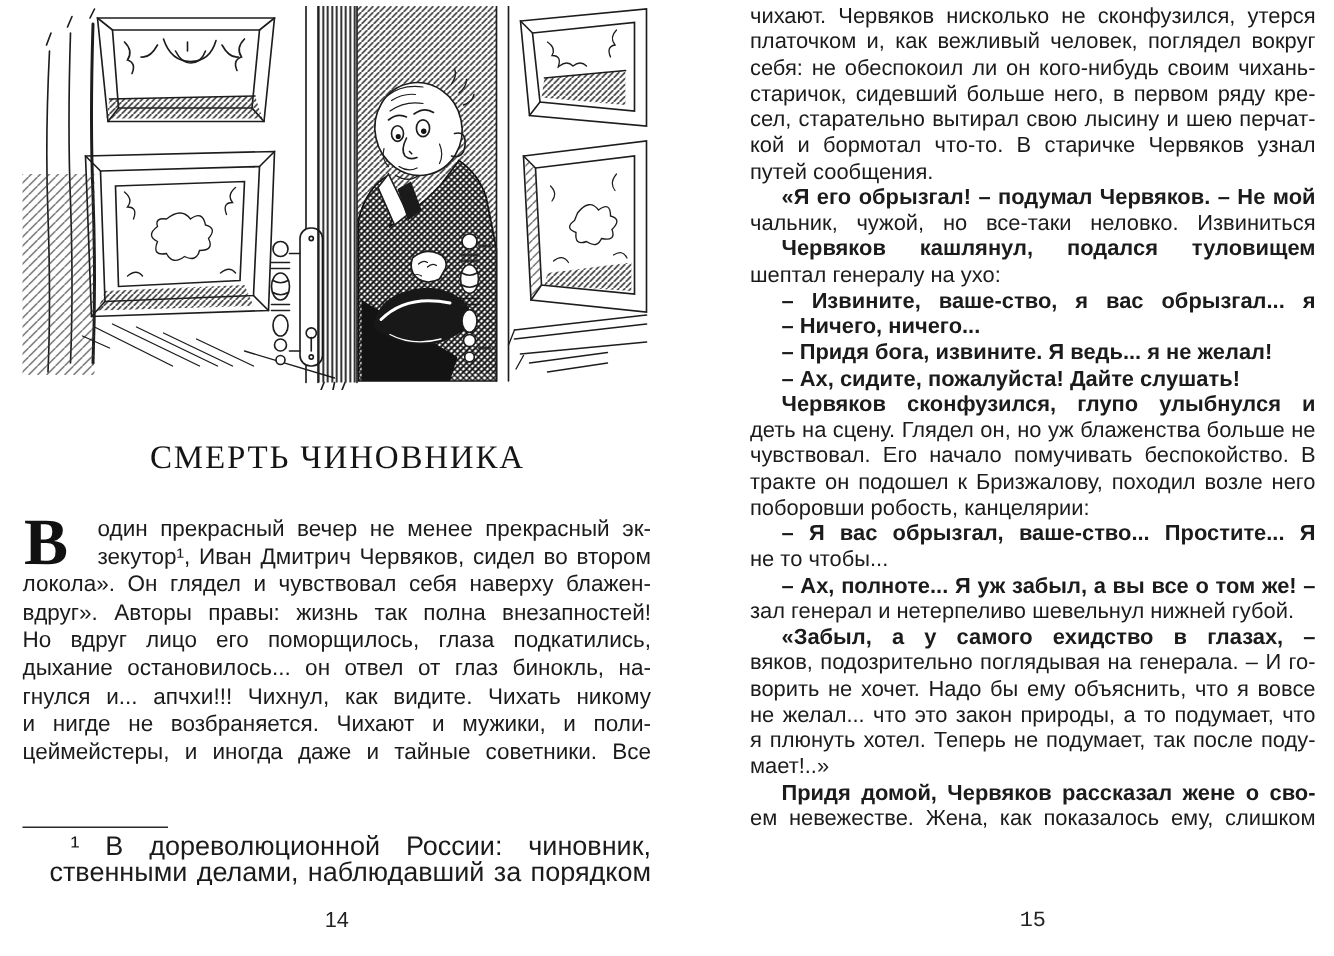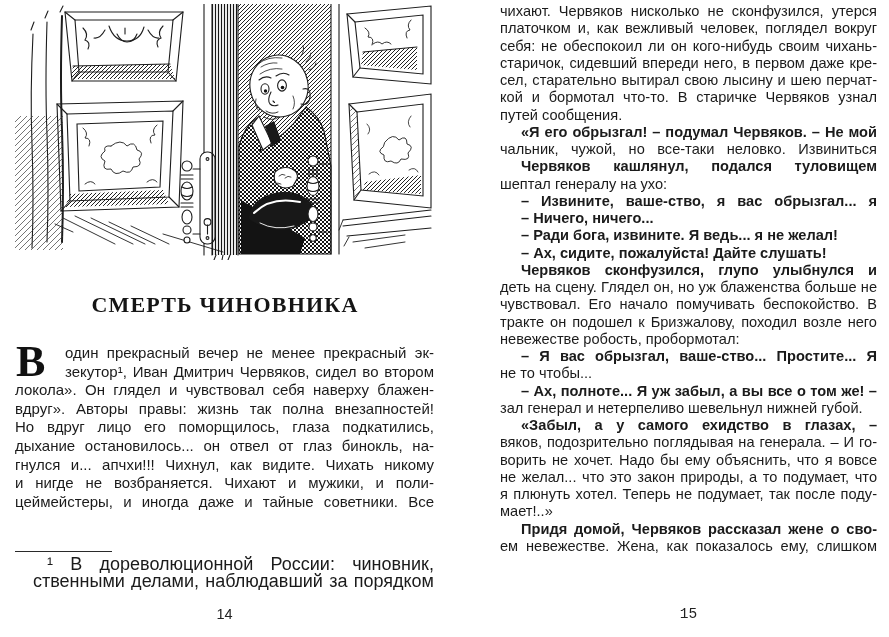--- a/index.html
+++ b/index.html
@@ -15,21 +15,21 @@
     overflow:hidden;white-space:normal;
   }
   .line.end{text-align-last:left;-moz-text-align-last:left;}
   .line.indent{padding-left:21px;font-weight:bold;}
   .line.dc{padding-left:50px;}
   .line.fnind{padding-left:14px;}
   
   .illustration{left:13px;top:4px;width:420px;height:256px;}
   .story-title{
     left:15px;top:292px;width:420px;text-align:center;
-    font-family:"Liberation Serif","DejaVu Serif",serif;font-weight:bold;
+    font-family:"Liberation Serif","DejaVu Serif",serif;font-weight:normal;
     font-size:22px;letter-spacing:1.2px;color:#151515;
   }
   .left-body{left:15px;top:344px;width:419px;}
   .left-body .line{font-size:15px;line-height:18.6px;height:18.6px;}
   .dropcap{
     position:absolute;left:1px;top:-4px;
     font-family:"Liberation Serif","DejaVu Serif",serif;font-weight:bold;
     font-size:44px;line-height:44px;color:#111;
   }
   .footnote-rule{left:15px;top:551px;width:97px;border-top:1.6px solid #2a2a2a;height:0;}
@@ -218,54 +218,54 @@
 
 <div class="abs right-body">
 
     <div class="line">чихают. Червяков нисколько не сконфузился, утерся</div>
 
     <div class="line">платочком и, как вежливый человек, поглядел вокруг</div>
 
     <div class="line">себя: не обеспокоил ли он кого-нибудь своим чихань-</div>
 
 
-    <div class="line">старичок, сидевший впереди него, в первом даже кре-</div>
+    <div class="line">старичок, сидевший больше него, в первом ряду кре-</div>
 
     <div class="line">сел, старательно вытирал свою лысину и шею перчат-</div>
 
     <div class="line">кой и бормотал что-то. В старичке Червяков узнал стат-</div>
 
 
     <div class="line end">путей сообщения.</div>
 
     <div class="line indent">«Я его обрызгал! – подумал Червяков. – Не мой на-</div>
 
     <div class="line end">чальник, чужой, но все-таки неловко. Извиниться надо».</div>
 
     <div class="line indent">Червяков кашлянул, подался туловищем вперед и за-</div>
 
     <div class="line end">шептал генералу на ухо:</div>
 
     <div class="line indent end">– Извините, ваше-ство, я вас обрызгал... я нечаянно...</div>
 
     <div class="line indent end">– Ничего, ничего...</div>
 
-    <div class="line indent end">– Ради бога, извините. Я ведь... я не желал!</div>
+    <div class="line indent end">– Придя бога, извините. Я ведь... я не желал!</div>
 
     <div class="line indent end">– Ах, сидите, пожалуйста! Дайте слушать!</div>
 
     <div class="line indent">Червяков сконфузился, глупо улыбнулся и начал гля-</div>
 
     <div class="line">деть на сцену. Глядел он, но уж блаженства больше не</div>
 
     <div class="line">чувствовал. Его начало помучивать беспокойство. В ан-</div>
 
     <div class="line">тракте он подошел к Бризжалову, походил возле него и,</div>
 
-    <div class="line end">невежестве робость, пробормотал:</div>
+    <div class="line end">поборовши робость, канцелярии:</div>
 
     <div class="line indent">– Я вас обрызгал, ваше-ство... Простите... Я ведь...</div>
 
     <div class="line end">не то чтобы...</div>
 
     <div class="line indent">– Ах, полноте... Я уж забыл, а вы все о том же! – ска-</div>
 
     <div class="line end">зал генерал и нетерпеливо шевельнул нижней губой.</div>
 
     <div class="line indent">«Забыл, а у самого ехидство в глазах, – подумал Чер-</div>

